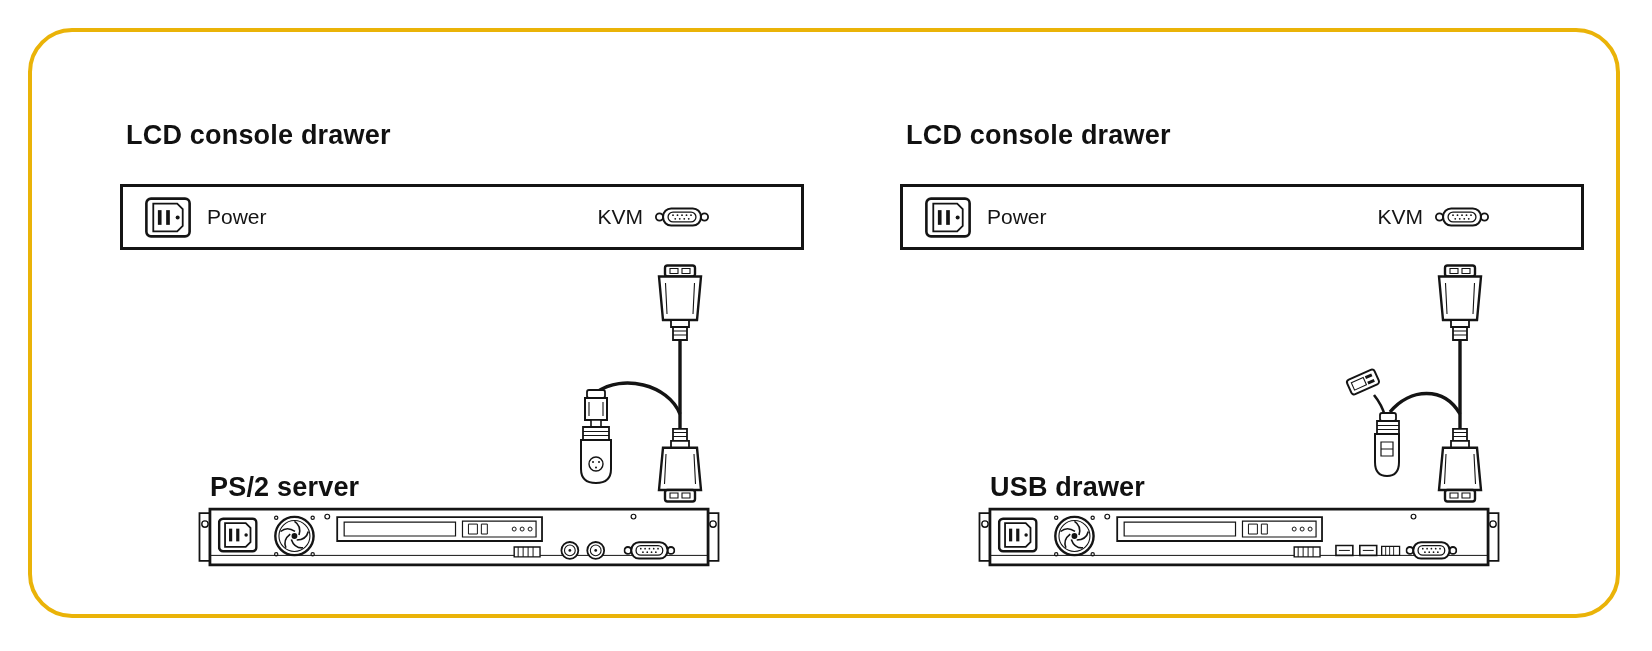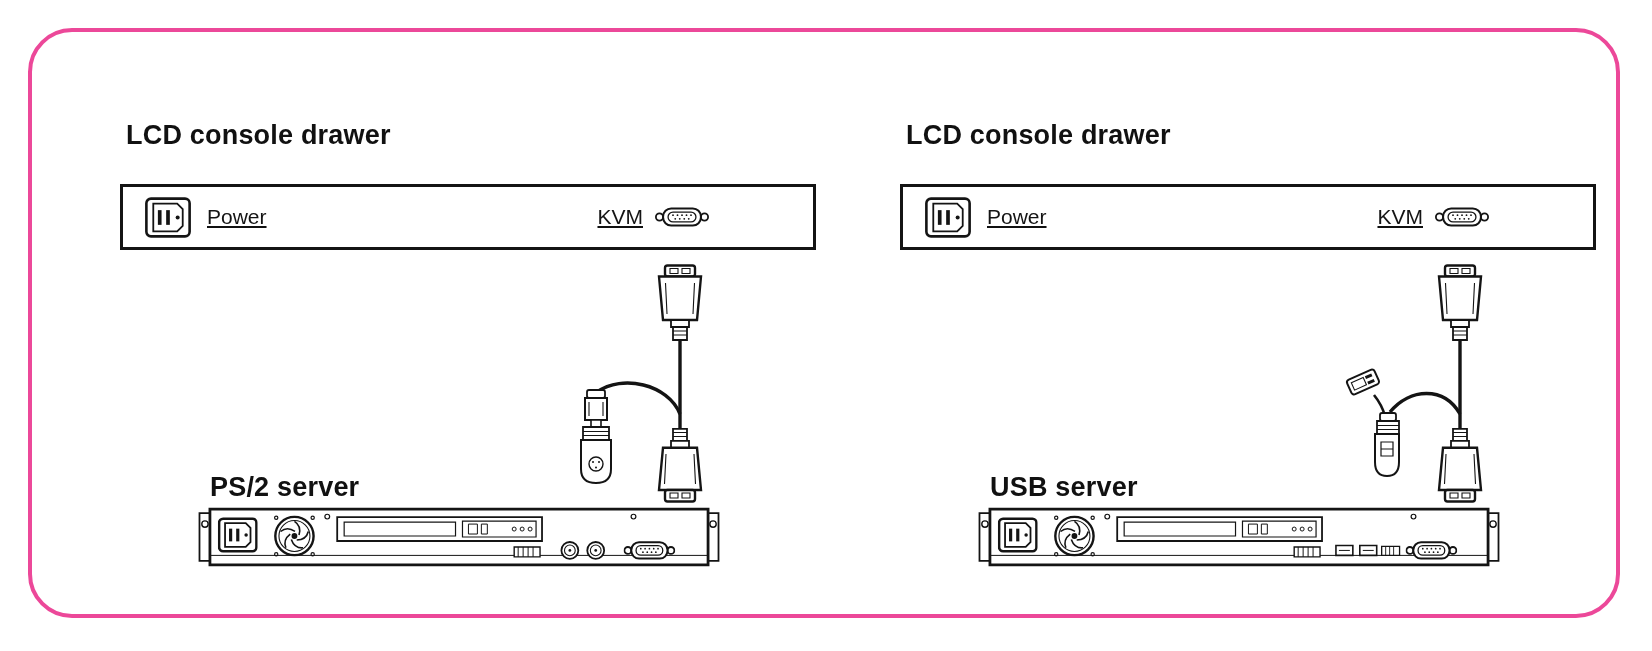--- a/index.html
+++ b/index.html
@@ -2,33 +2,33 @@
 <html><head>
 <meta charset="utf-8">
 <style>
   html,body{margin:0;padding:0;background:#ffffff;}
   body{
     width:1652px;height:651px;position:relative;overflow:hidden;
     font-family:"Liberation Sans","DejaVu Sans",sans-serif;color:#111;
   }
   .frame{
     position:absolute;left:28px;top:28px;width:1592px;height:590px;
-    border:4px solid #ec4899;border-radius:44px;background:#fff;box-sizing:border-box;
+    border:4px solid #eab308;border-radius:44px;background:#fff;box-sizing:border-box;
   }
   .panel{position:absolute;top:60px;width:760px;height:565px;}
   .panel.left{left:88px}
   .panel.right{left:868px}
   .drawer-title{
     position:absolute;left:6px;top:28px;margin:0;
     font-size:27px;font-weight:700;letter-spacing:.2px;
   }
   .drawer-box{
     position:absolute;left:0;top:92px;width:652px;height:60px;
     border:3px solid #141414;box-sizing:content-box;background:#fff;
-    display:flex;align-items:center;padding:0 16px 0 22px;text-decoration:underline;
+    display:flex;align-items:center;padding:0 4px 0 22px;
   }
   .drawer-box .lbl{font-size:21px;color:#141414;white-space:nowrap;}
   .drawer-box .grow{flex:1}
   .ic-power{margin-right:16px;flex:0 0 auto;}
   .ic-vga{margin-left:12px;margin-right:88px;flex:0 0 auto;}
   .cable{position:absolute;left:440px;top:172px;width:240px;height:248px;}
   .server-title{
     position:absolute;left:78px;top:368px;margin:12px;
     font-size:27px;font-weight:700;letter-spacing:.2px;
   }
@@ -239,20 +239,20 @@
       <span class="lbl">KVM</span>
       <svg class="ic-vga" width="54" height="22">
           <use href="#vga-face" width="54" height="22"></use>
         </svg>
     </div>
 
     <svg class="cable" viewBox="0 0 240 248">
       <use href="#cable-usb" width="240" height="248"></use>
     </svg>
 
-    <h2 class="server-title">USB server</h2>
+    <h2 class="server-title">USB drawer</h2>
 
     <svg class="server" viewBox="0 0 525 68">
       <use href="#server-usb" width="525" height="68"></use>
     </svg>
   </div>
 
 </div>
 
 </body></html>

